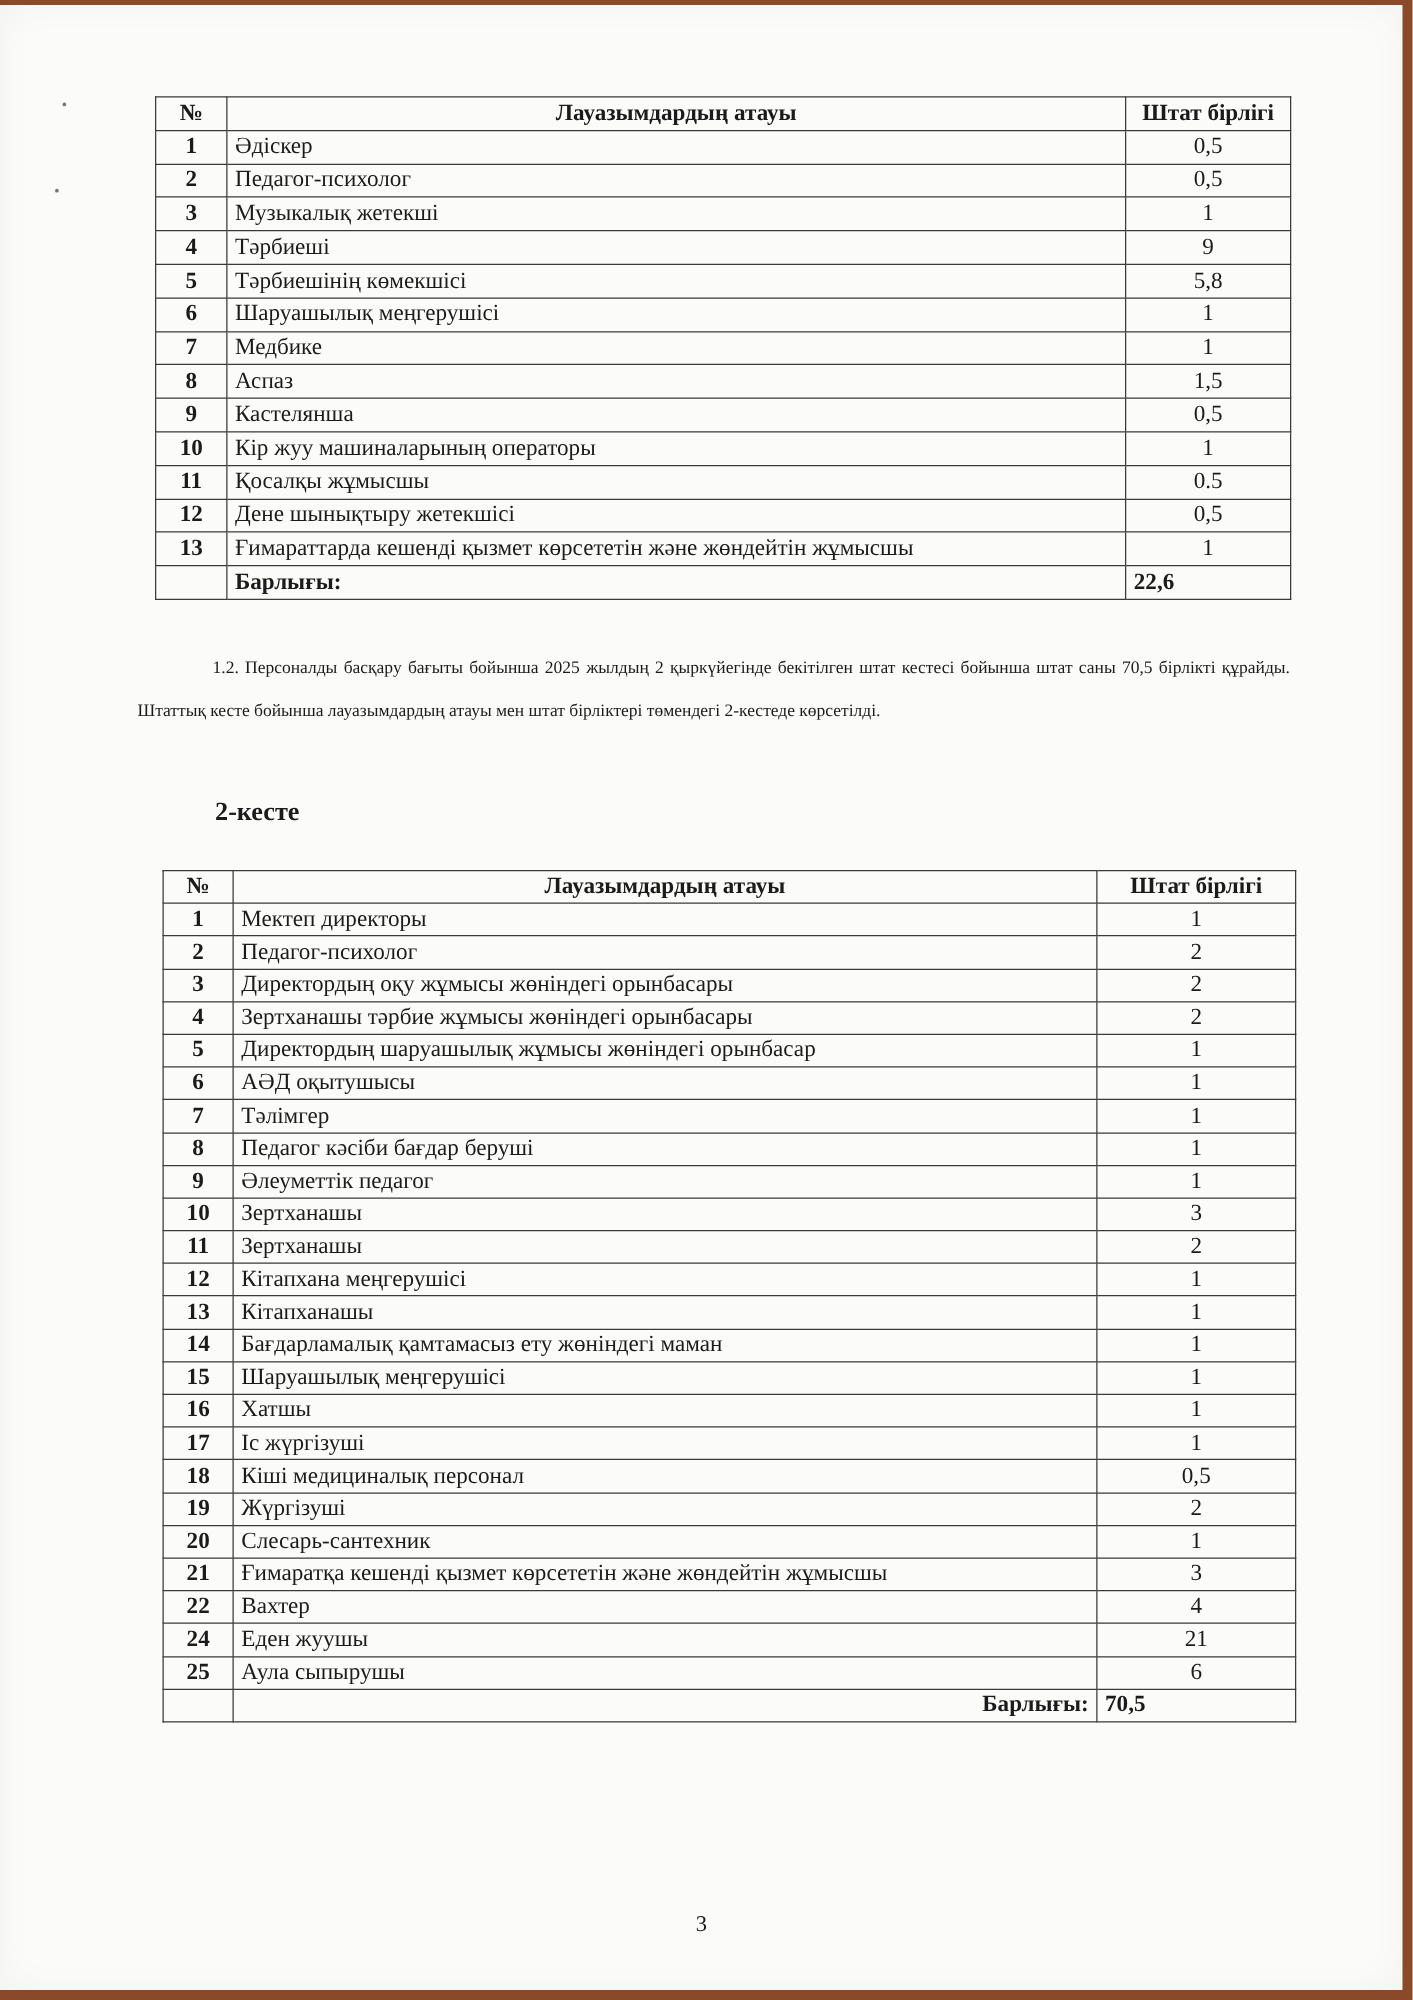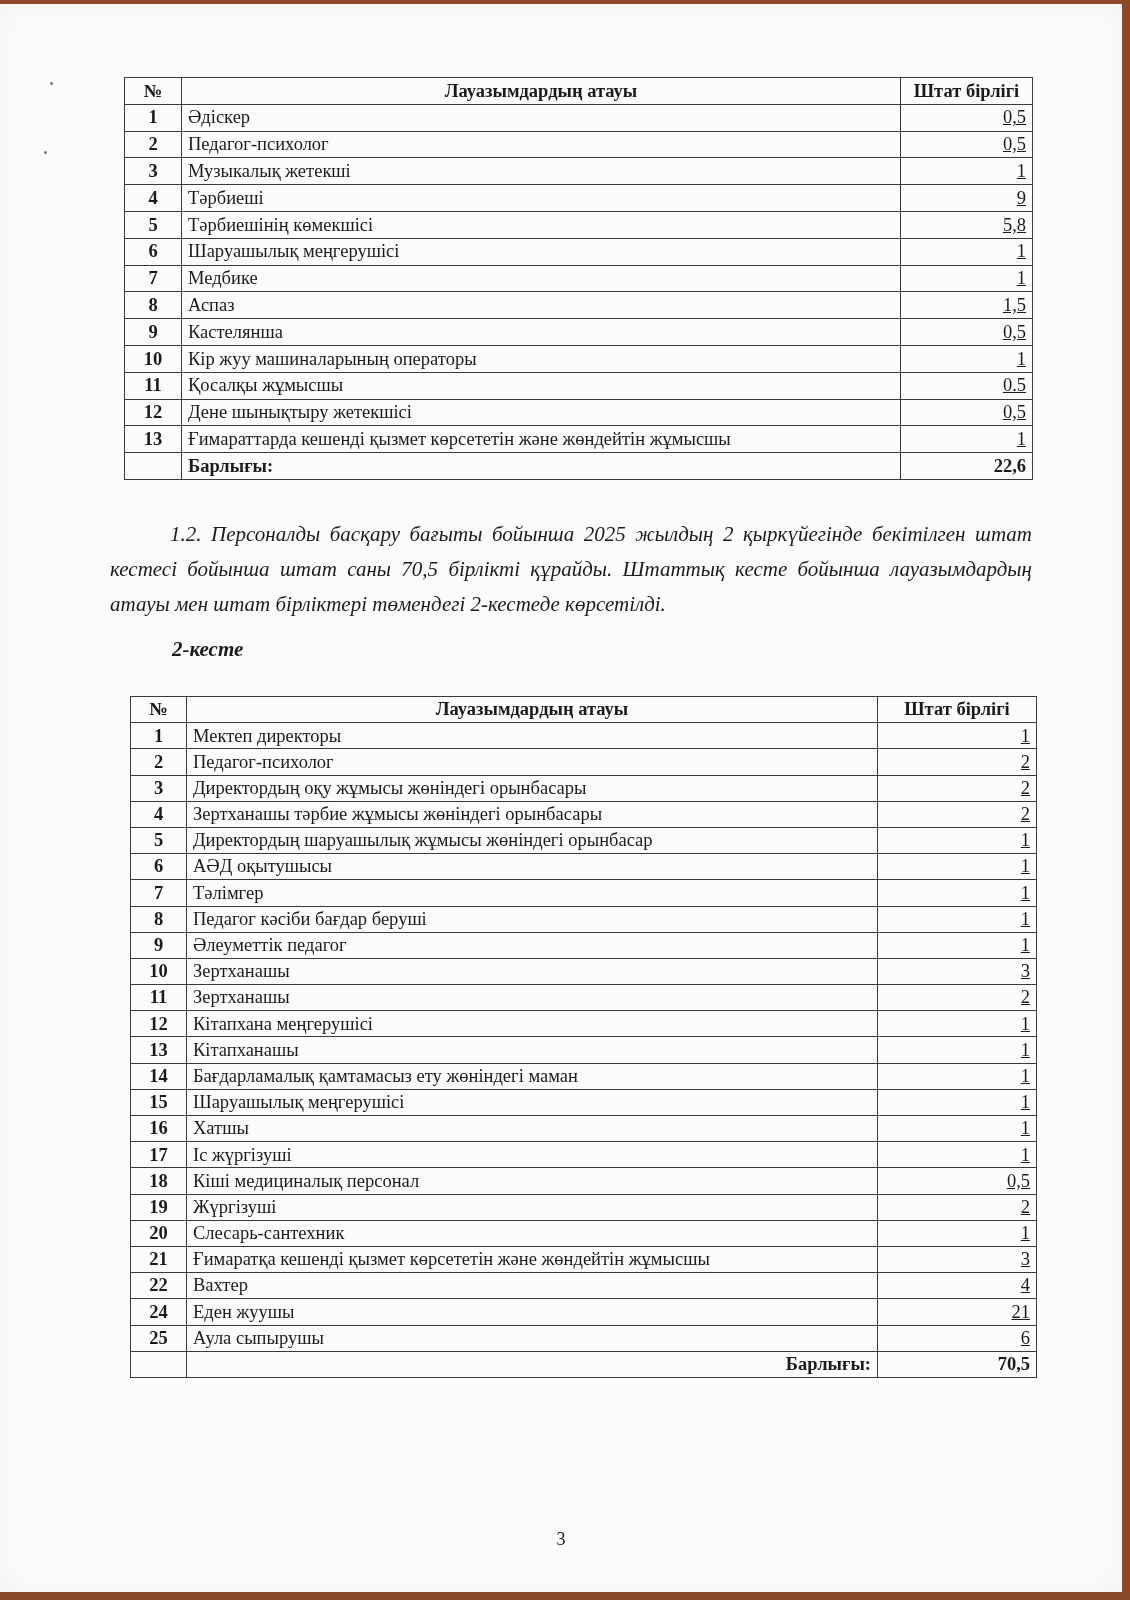--- a/index.html
+++ b/index.html
@@ -46,51 +46,48 @@
     }
     table.staff th {
       font-weight: bold;
       text-align: center;
     }
     td.num {
       text-align: center;
       font-weight: bold;
     }
     td.val {
-      text-align: right;
-      text-decoration: underline;
+      text-align: center;
     }
     td.total-label {
       font-weight: bold;
     }
     td.total-val {
-      text-align: right;
+      text-align: left;
       font-weight: bold;
     }
     #table1 { left: 124px; top: 73px; width: 908px; }
     #table1 tr { height: 26.8px; }
     #table2 { left: 130px; top: 692px; width: 906px; }
     #table2 tr { height: 26.2px; }
     .paragraph {
       position: absolute;
       left: 110px;
       top: 513px;
       width: 922px;
-      font-size: 21px;
+      font-size: 14px;
       line-height: 35px;
       text-align: justify;
       text-indent: 60px;
-      font-style: italic;
     }
     .caption {
       position: absolute;
       left: 172px;
       top: 633px;
       font-size: 21px;
-      font-style: italic;
       font-weight: bold;
     }
     .page-number {
       position: absolute;
       left: 0;
       width: 1122px;
       top: 1525px;
       text-align: center;
       font-size: 18px;
     }

